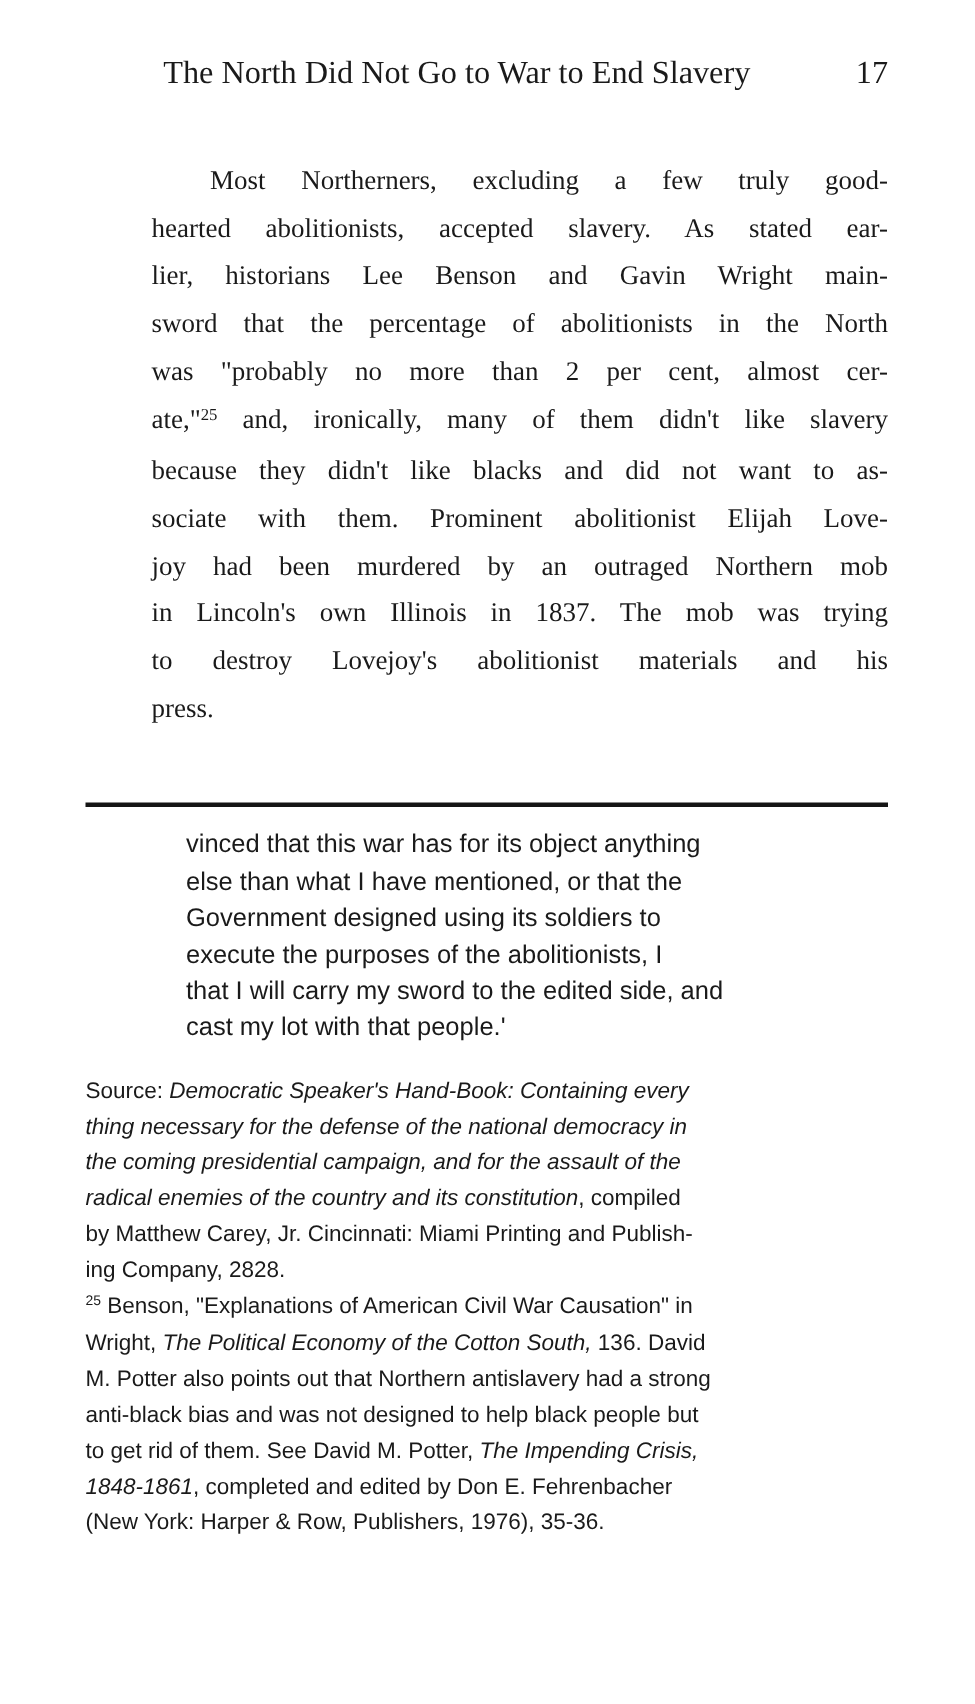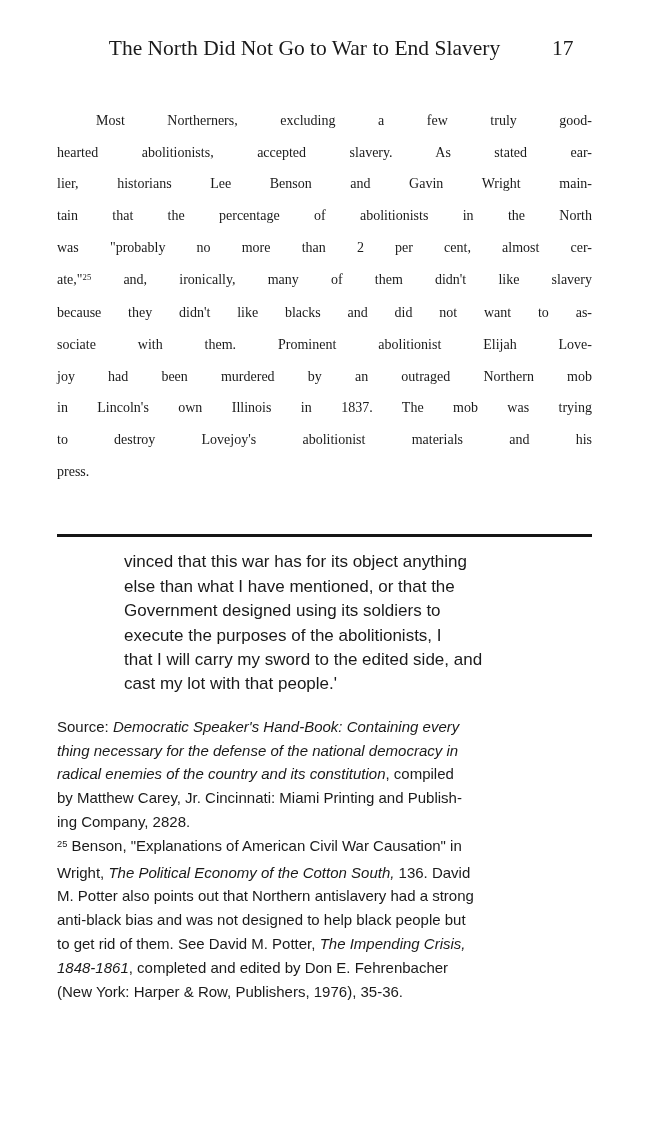--- a/index.html
+++ b/index.html
@@ -12,23 +12,23 @@
     box-sizing: border-box;
     width: 650px; height: 908px;
     padding: 37px 58px 0 57px;
     color: #1a1a1a;
   }
   .serif { font-family: "Liberation Serif", "DejaVu Serif", serif; }
   .sans  { font-family: Liberation Sans, sans-serif; }
 
   .header { display: flex; font-size: 21.5px; line-height: 22px; }
   .htitle { flex: 1; text-align: center; }
-  .hpage  { width: 40px; text-align: left; }
+  .hpage  { width: 40px; text-align: right; }
 
-  .bodypara { margin-top: 46px; font-size: 14px; line-height: 31.7px; }
+  .bodypara { margin-top: 46px; font-size: 18px; line-height: 31.7px; margin-left: 44px; }
   .bodypara .line { text-align: justify; text-align-last: justify; text-justify: inter-word; }
   .bodypara .line:first-child { text-indent: 39px; }
   .bodypara .line:last-child  { text-align-last: left; }
 
   .rule { margin-top: 47px; height: 3px; background: #151515; }
 
   .quote { margin-top: 13px; padding-left: 67px; font-size: 17px; line-height: 24.4px; }
 
   .notes { margin-top: 18px; font-size: 15px; line-height: 23.8px; }
 
@@ -42,21 +42,21 @@
 
   <div class="header serif">
     <span class="htitle">The North Did Not Go to War to End Slavery</span>
     <span class="hpage">17</span>
   </div>
 
   <div class="bodypara serif">
       <div class="line"><span>Most Northerners, excluding a few truly good-</span></div>
       <div class="line"><span>hearted abolitionists, accepted slavery. As stated ear-</span></div>
       <div class="line"><span>lier, historians Lee Benson and Gavin Wright main-</span></div>
-      <div class="line"><span>tain that the percentage of abolitionists in the North</span></div>
+      <div class="line"><span>sword that the percentage of abolitionists in the North</span></div>
       <div class="line"><span>was "probably no more than 2 per cent, almost cer-</span></div>
       <div class="line"><span>ate,"</span><sup>25</sup><span> and, ironically, many of them didn't like slavery</span></div>
       <div class="line"><span>because they didn't like blacks and did not want to as-</span></div>
       <div class="line"><span>sociate with them. Prominent abolitionist Elijah Love-</span></div>
       <div class="line"><span>joy had been murdered by an outraged Northern mob</span></div>
       <div class="line"><span>in Lincoln's own Illinois in 1837. The mob was trying</span></div>
       <div class="line"><span>to destroy Lovejoy's abolitionist materials and his</span></div>
       <div class="line"><span>press.</span></div>
     </div>
 
@@ -68,20 +68,21 @@
       <div class="line"><span>Government designed using its soldiers to</span></div>
       <div class="line"><span>execute the purposes of the abolitionists, I</span></div>
       <div class="line"><span>that I will carry my sword to the edited side, and</span></div>
       <div class="line"><span>cast my lot with that people.'</span></div>
     </div>
 
   <div class="notes sans">
     <div>
         <div class="line"><span>Source: </span><span class="it">Democratic Speaker's Hand-Book: Containing every</span></div>
         <div class="line"><span class="it">thing necessary for the defense of the national democracy in</span></div>
+        <div class="line"><span class="it">the coming presidential campaign, and for the assault of the</span></div>
         <div class="line"><span class="it">radical enemies of the country and its constitution</span><span>, compiled</span></div>
         <div class="line"><span>by Matthew Carey, Jr. Cincinnati: Miami Printing and Publish-</span></div>
         <div class="line"><span>ing Company, 2828.</span></div>
       </div>
     <div>
         <div class="line"><sup>25</sup><span> Benson, "Explanations of American Civil War Causation" in</span></div>
         <div class="line"><span>Wright, </span><span class="it">The Political Economy of the Cotton South,</span><span> 136. David</span></div>
         <div class="line"><span>M. Potter also points out that Northern antislavery had a strong</span></div>
         <div class="line"><span>anti-black bias and was not designed to help black people but</span></div>
         <div class="line"><span>to get rid of them. See David M. Potter, </span><span class="it">The Impending Crisis,</span></div>

